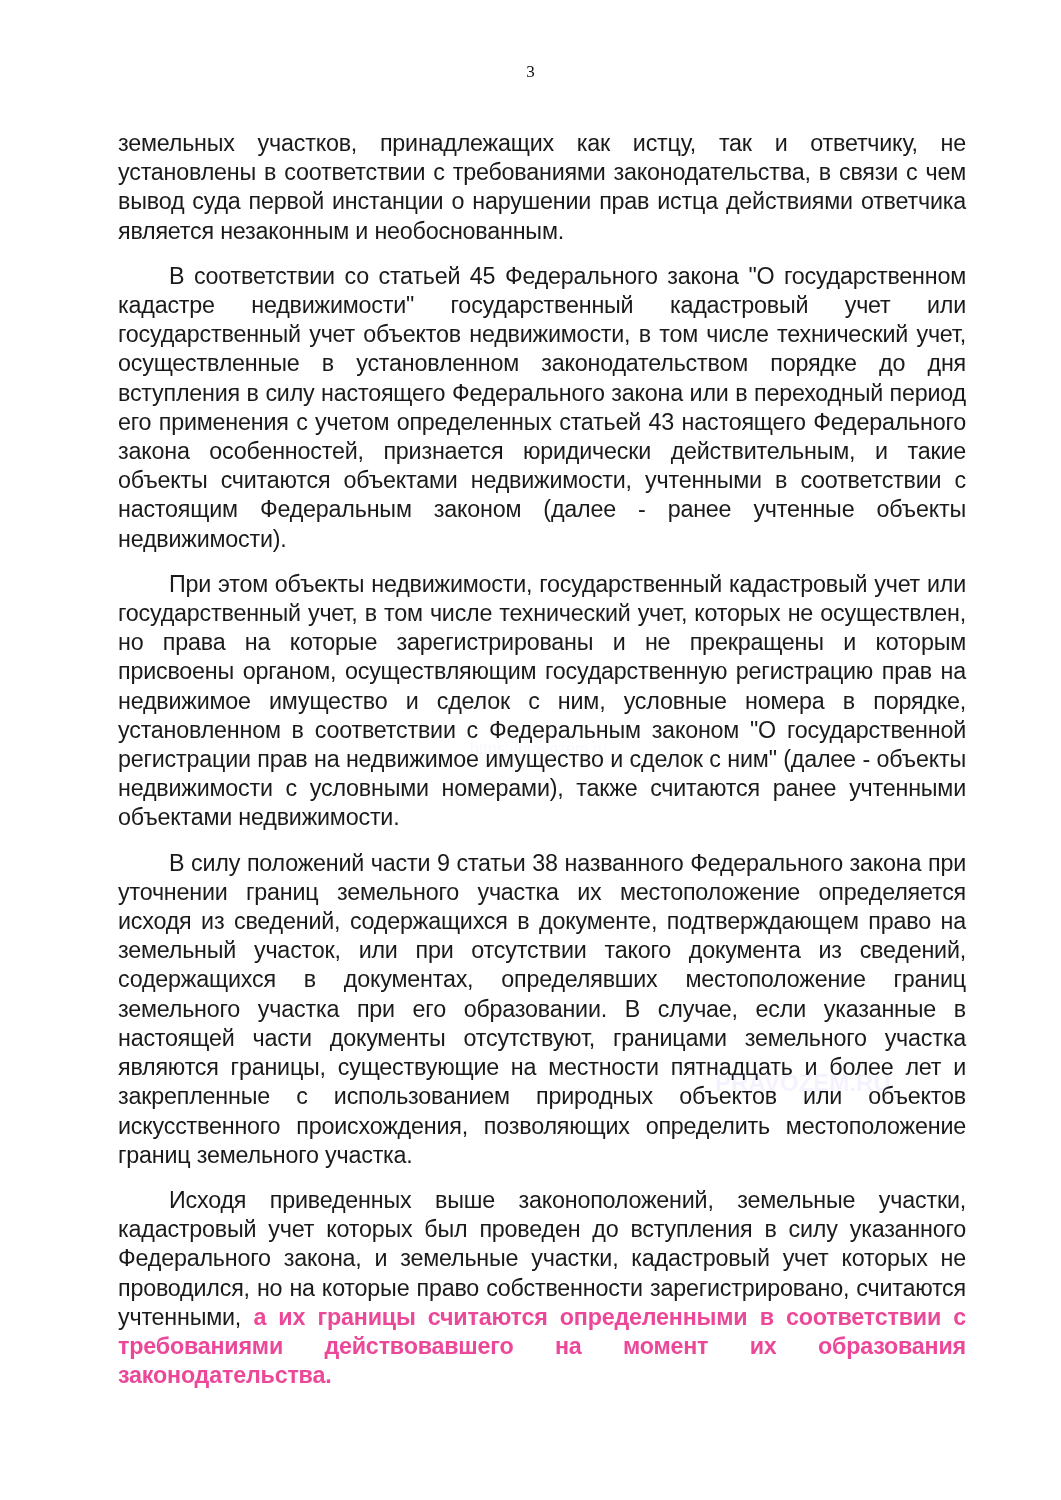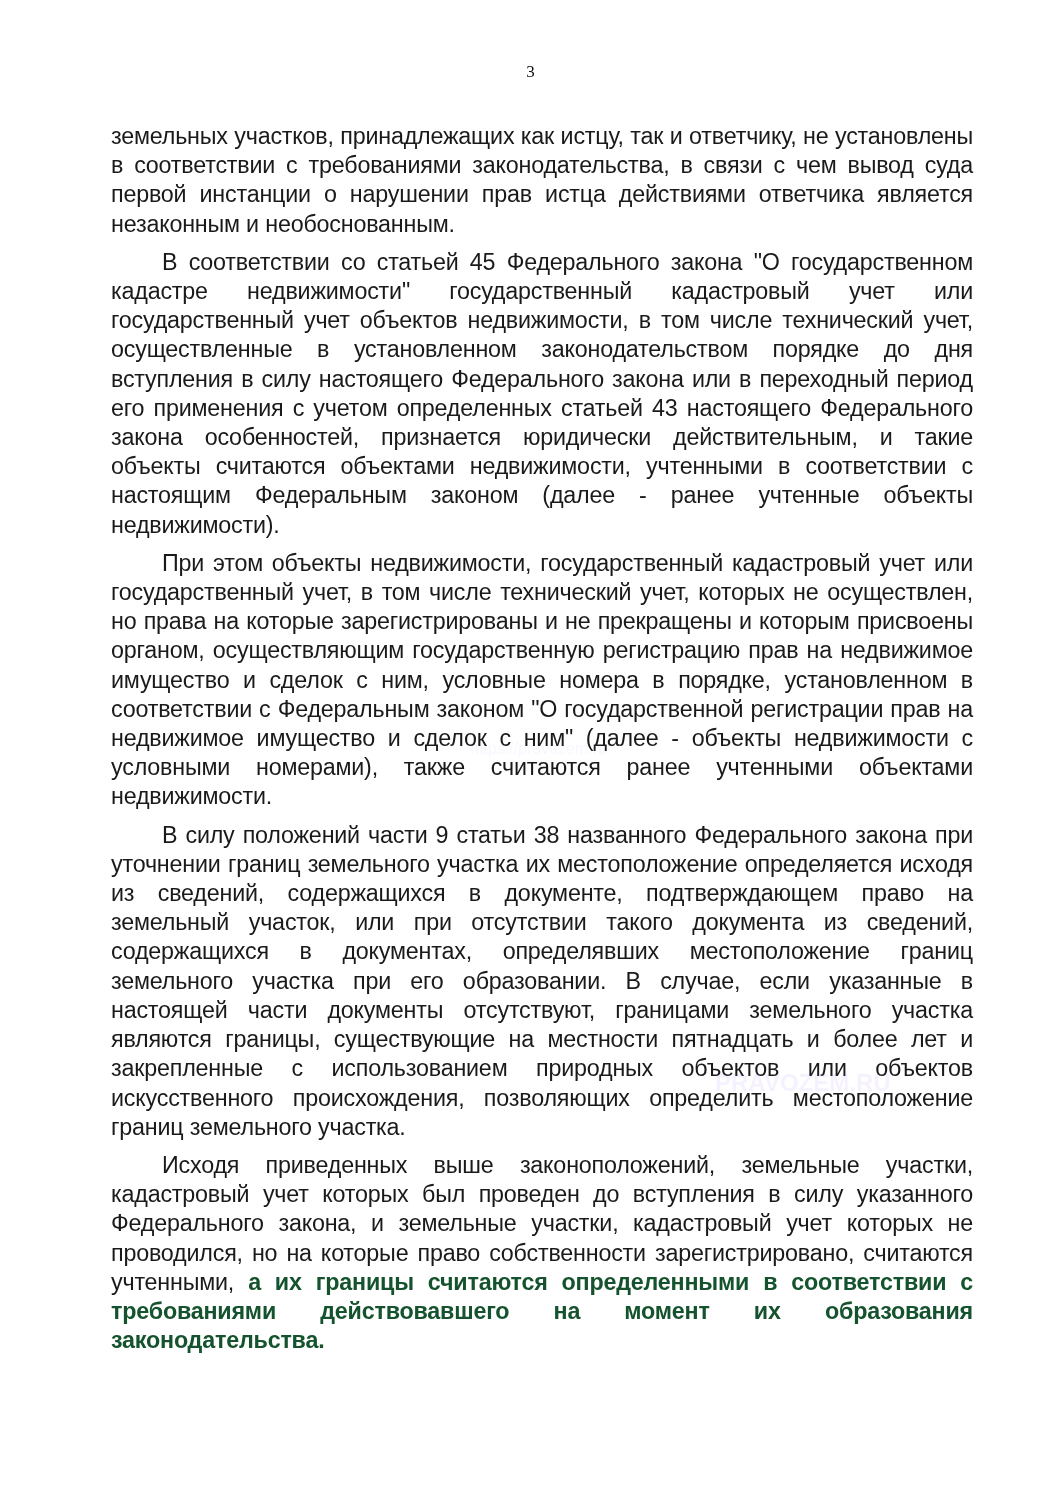--- a/index.html
+++ b/index.html
@@ -6,23 +6,23 @@
     body { width: 1061px; height: 1500px; position: relative; overflow: hidden; }
     .page-number {
       position: absolute; top: 62px; left: 0; width: 1061px; text-align: center;
       font-family: "Liberation Serif", serif; font-size: 17px; color: #111;
     }
     .body-text {
       position: absolute; top: 113px; left: 102px; width: 880px;
       font-family: "Liberation Sans", sans-serif; font-size: 23.3px; line-height: 29.2px;
       color: #1a1a1a; text-align: justify; letter-spacing: -0.2px;
     }
-    .para { margin: 9px; text-indent: 0; }
+    .para { margin: 16px; text-indent: 0; }
     .para.indent { text-indent: 51px; }
-    .bold { font-weight: bold; color: #14532d; }
+    .bold { font-weight: bold; color: #ec4899; }
     .watermark {
       position: absolute; font-family: Liberation Sans, sans-serif; color: #8b5cf6;
       opacity: 0.05; pointer-events: none;
     }
     .wm1 { top: 740px; left: 470px; font-size: 16px; }
     .wm2 { top: 1035px; left: 715px; font-size: 24px; font-weight: bold; opacity: 0.08; margin-top: 34px; }
   </style>
 </head>
 <body>
 

